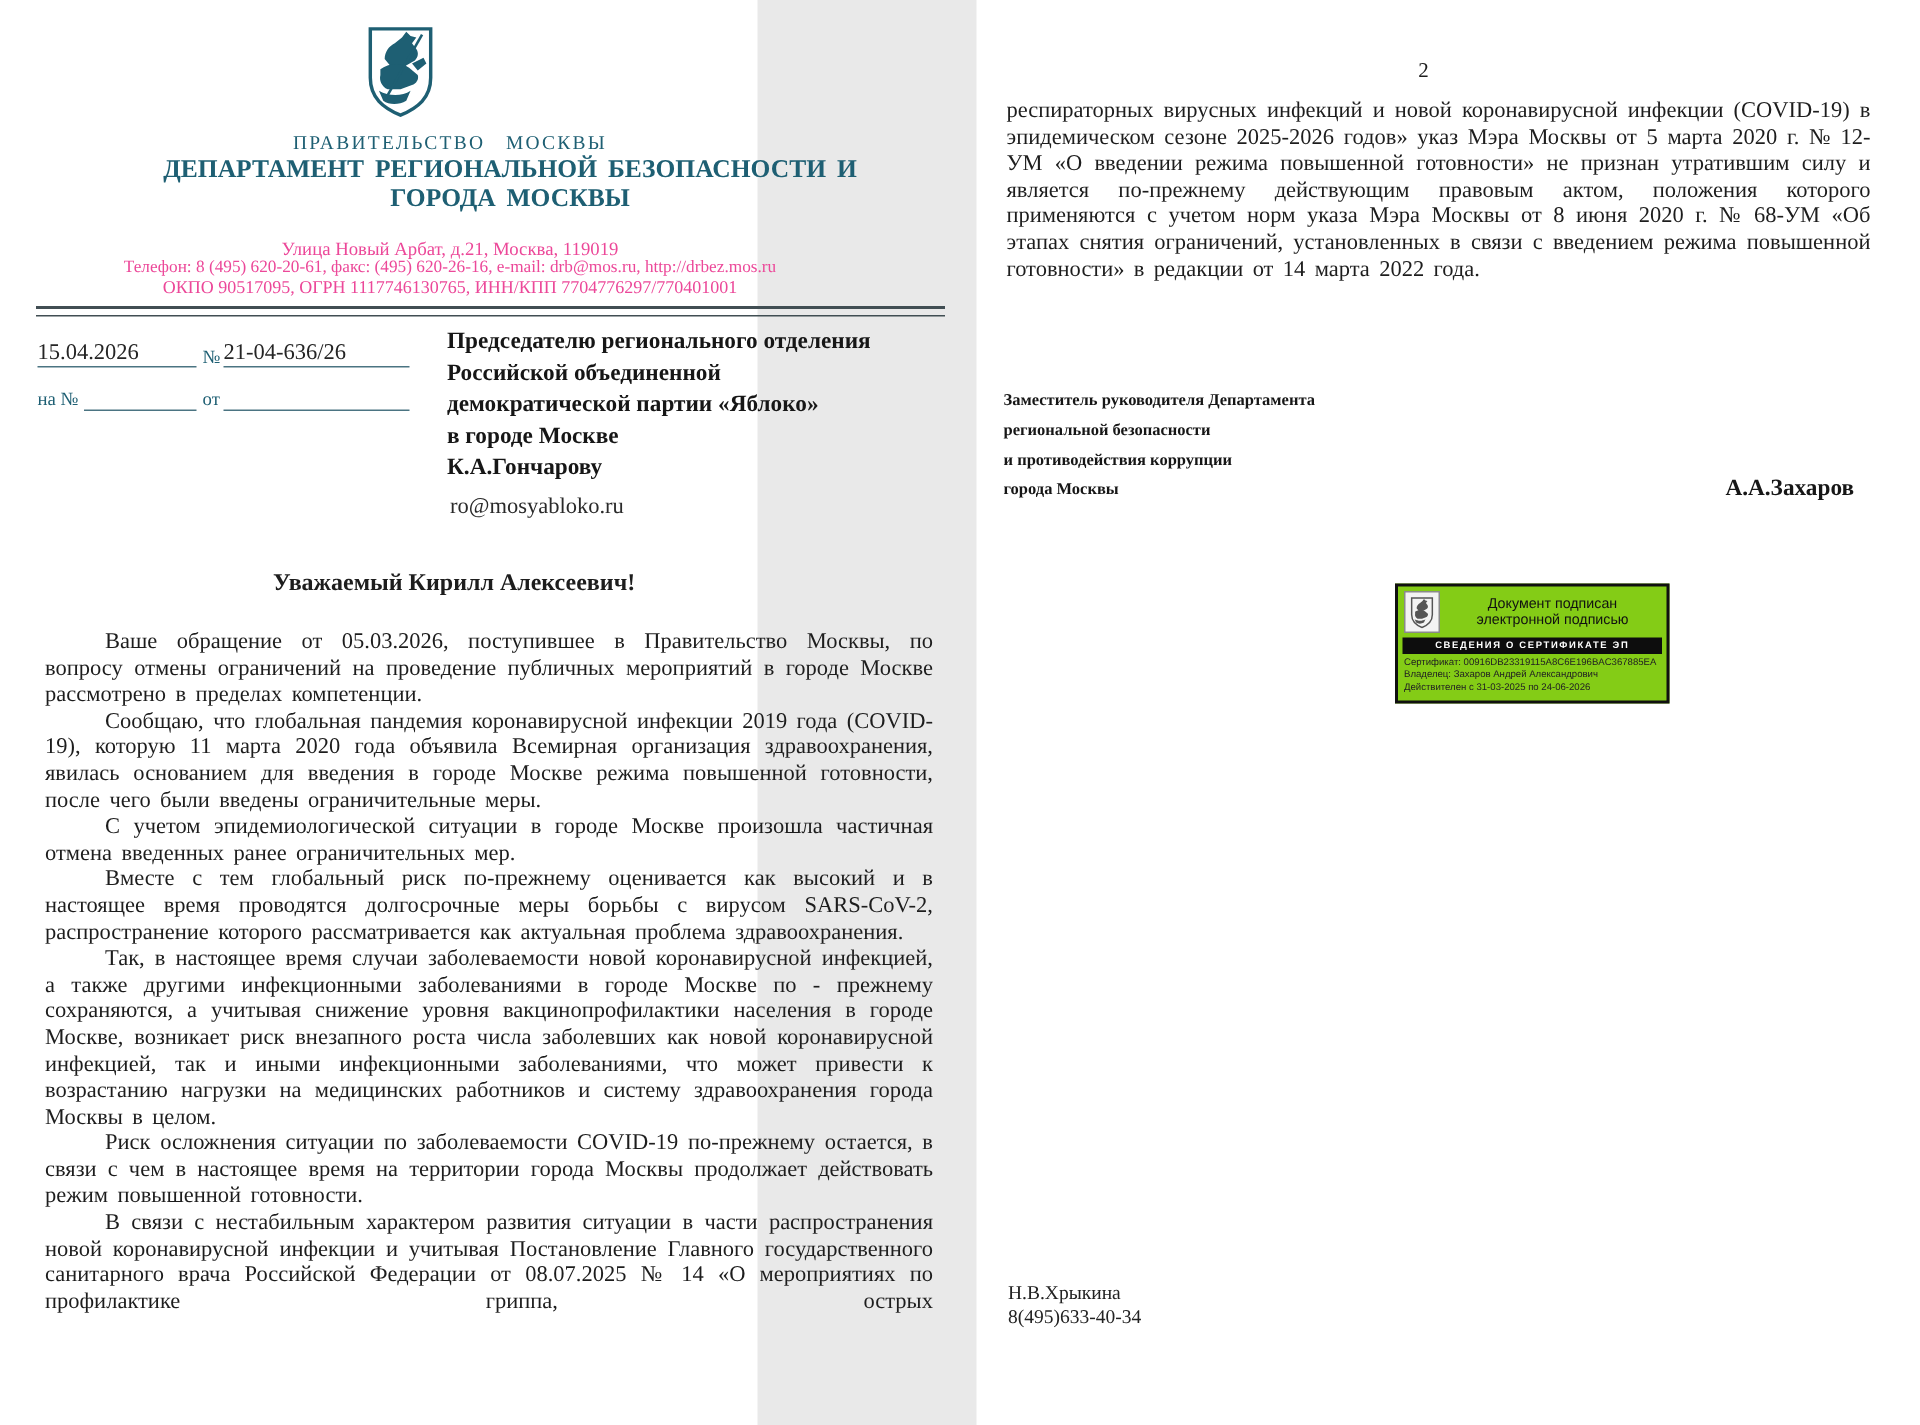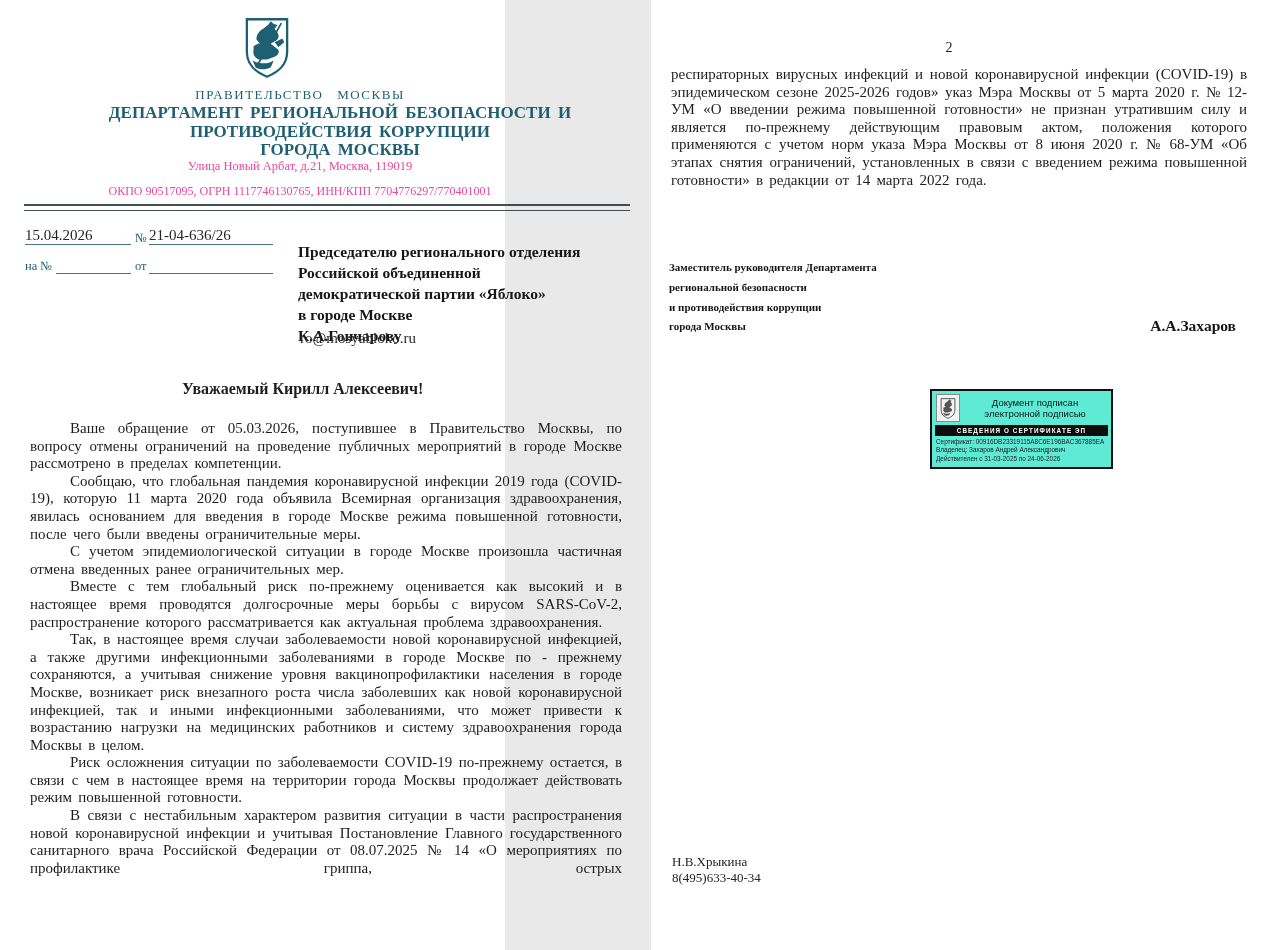--- a/index.html
+++ b/index.html
@@ -33,41 +33,41 @@
   .f-number{left:149px;top:227px;width:124px;}
   .f-blank1{left:56px;top:256px;width:75px;}
   .f-blank2{left:149px;top:256px;width:124px;}
   .reflabel{position:absolute;color:#1e5f73;font-size:12.5px;}
   .l-no{left:135px;top:231px;}
   .l-onno{left:25px;top:259px;}
   .l-from{left:135px;top:259px;}
 
   
   .addressee{position:absolute;left:298px;top:217px;width:330px;
-             font-weight:bold;font-size:15.5px;line-height:21px;color:#161616;margin-top:24px;}
+             font-weight:bold;font-size:15.5px;line-height:21px;color:#161616;}
   .email{position:absolute;left:300px;top:330px;font-size:15px;color:#2a2a2a;}
 
   
   .salutation{position:absolute;left:182px;top:380px;font-weight:bold;font-size:16px;}
   .paras{position:absolute;left:30px;top:420px;width:592px;
          font-size:15px;line-height:17.6px;text-align:justify;word-spacing:2.5px;}
   .paras p{margin:0;text-indent:40px;}
   .paras p:last-child{text-align-last:justify;}
 
   
   .pagenum{position:absolute;left:286px;top:40px;width:24px;text-align:center;font-size:14px;}
   .p2-body{position:absolute;left:20px;top:66px;width:576px;
            font-size:15px;line-height:17.6px;text-align:justify;word-spacing:2.5px;}
   .sig-block{position:absolute;left:18px;top:258px;width:400px;
              font-weight:bold;font-size:11px;line-height:19.8px;color:#161616;}
   .sig-name{position:absolute;left:440px;top:317px;width:145px;text-align:right;
             font-weight:bold;font-size:15.5px;color:#161616;}
 
   
-  .stamp{position:absolute;left:279px;top:389px;width:183px;background:#5eead4;
+  .stamp{position:absolute;left:279px;top:389px;width:183px;background:#84cc16;
          border:2px solid #101010;box-sizing:border-box;
          font-family:"Liberation Sans","DejaVu Sans",sans-serif;}
   .stamp-top{display:flex;align-items:center;padding:3px 5px 2px 4px;}
   .stamp-emblem{width:22px;height:26px;border:1px solid #8a8a8a;background:#f3f3f3;
                 flex:0 0 auto;margin-right:4px;display:flex;align-items:center;justify-content:center;}
   .stamp-title{flex:1;text-align:center;font-size:9.5px;line-height:11.5px;color:#111;}
   .stamp-banner{margin:1px 3px 0;background:#0d0d0d;color:#ffffff;
                 font-size:6.3px;font-weight:bold;letter-spacing:1.1px;
                 text-align:center;padding:2px 0 1.5px;white-space:nowrap;overflow:hidden;}
   .stamp-details{padding:2.5px 4px 4px;font-size:6.4px;line-height:8.4px;color:#222;}
@@ -91,25 +91,25 @@
         <path d="M9 45 c7 4 16 4 22 0 l-3 7 c-5 3 -12 3 -16 0 z"></path>
       </g>
       <line x1="39" y1="6" x2="14" y2="50" stroke="#1e5f73" stroke-width="1.8"></line>
     </svg>
   </div>
 
   <div class="gov">ПРАВИТЕЛЬСТВО МОСКВЫ</div>
 
   <div class="dept">
       <div>ДЕПАРТАМЕНТ РЕГИОНАЛЬНОЙ БЕЗОПАСНОСТИ И</div>
-      <div>ПРОТИВОДЕЙСТВИЯ КОРРУПЦИИ</div>
       <div>ГОРОДА МОСКВЫ</div>
     </div>
 
   <div class="org-small org-address">Улица Новый Арбат, д.21, Москва, 119019</div>
+  <div class="org-small org-contacts">Телефон: 8 (495) 620-20-61, факс: (495) 620-26-16, e-mail: drb@mos.ru, http://drbez.mos.ru</div>
   <div class="org-small org-codes">ОКПО 90517095, ОГРН 1117746130765, ИНН/КПП 7704776297/770401001</div>
 
   <div class="rule"></div>
 
   <div class="ufield f-date">15.04.2026</div>
   <div class="reflabel l-no">№</div>
   <div class="ufield f-number">21-04-636/26</div>
   <div class="reflabel l-onno">на №</div>
   <div class="ufield f-blank1"></div>
   <div class="reflabel l-from">от</div>

